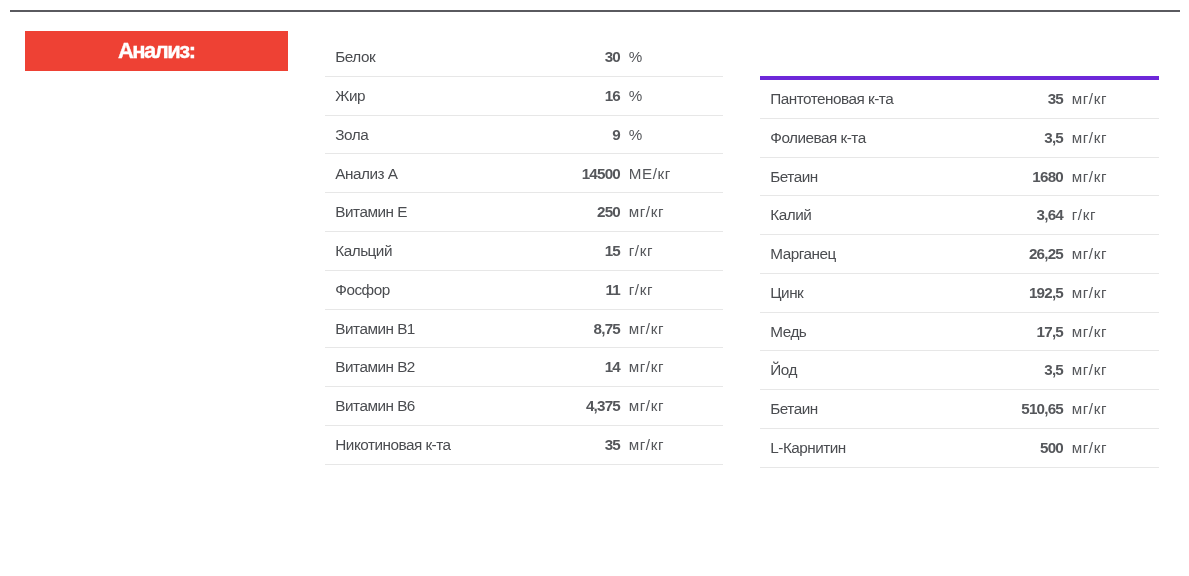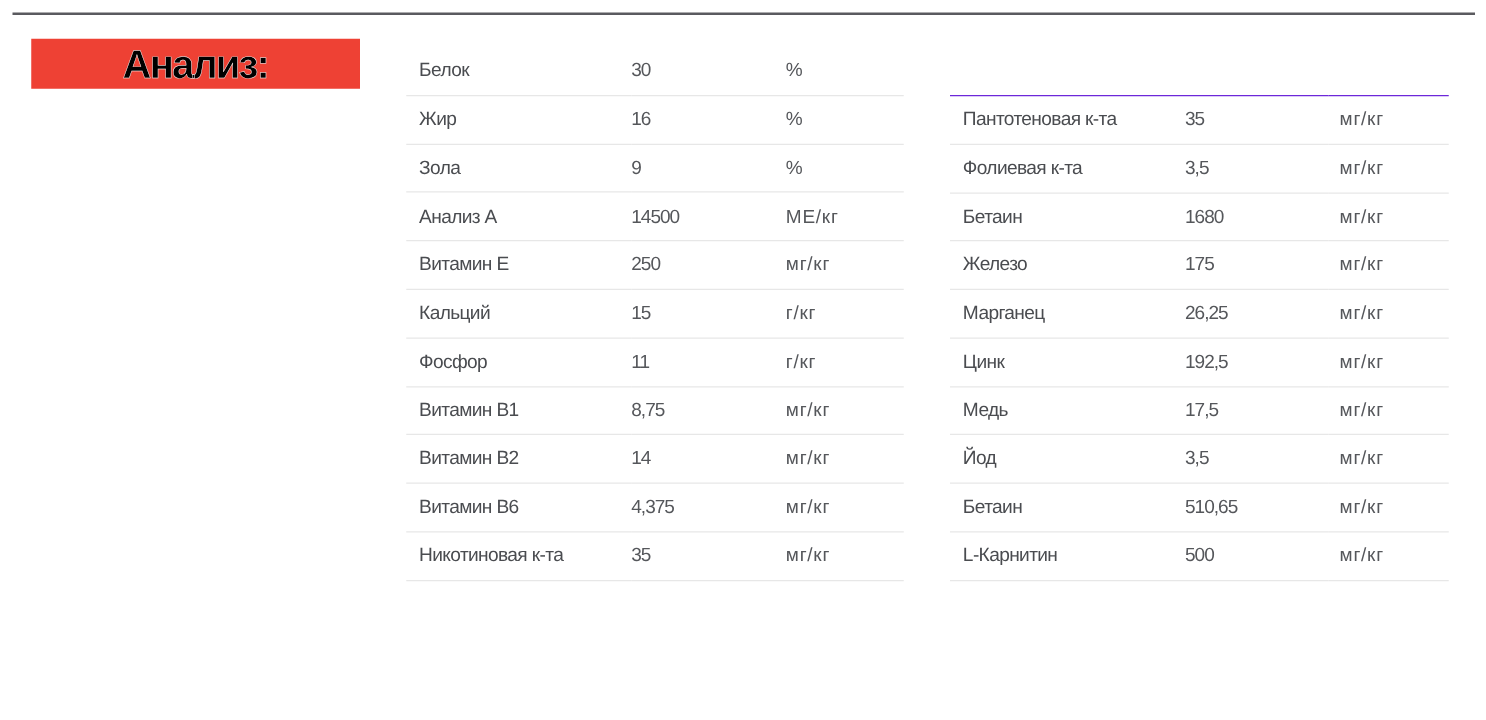--- a/index.html
+++ b/index.html
@@ -3,28 +3,28 @@
 <meta charset="utf-8">
 <title>Analysis</title>
 <style>
   html,body{margin:0;padding:0;}
   body{width:1189px;height:576px;background:#ffffff;overflow:hidden;
        font-family:"Liberation Sans",sans-serif;}
   .page{position:relative;width:1189px;height:576px;-webkit-font-smoothing:antialiased;opacity:0.999;}
   .topline{position:absolute;left:10px;top:10px;width:1170px;height:2px;background:#5a5a5f;}
   .banner{position:absolute;left:25px;top:31px;width:263px;height:40px;background:#ee4134;
           display:flex;align-items:center;justify-content:center;}
-  .banner-text{color:#000000;font-size:32px;font-weight:700;letter-spacing:-1.5px;margin-right:-1.5px;-webkit-text-stroke:0.35px #ffffff;position:relative;top:0px;left:-1px}
+  .banner-text{color:#ffffff;font-size:22px;font-weight:700;letter-spacing:-1.5px;margin-right:-1.5px;-webkit-text-stroke:0.35px #ffffff;position:relative;top:0px;left:-1px}
   .tblwrap{position:absolute;}
   .tbl{width:100%;border-collapse:collapse;table-layout:fixed;}
   .tbl td{height:37.77px;padding:0;border-bottom:1px solid #e7e7e7;vertical-align:middle;line-height:1;}
   .c-name{font-size:15.3px;font-weight:400;color:#4a4c50;letter-spacing:-0.5px;padding-left:10.3px !important;}
-  .c-val{font-size:15.2px;font-weight:400;color:#55575b;letter-spacing:-0.78px;text-align:left;white-space:nowrap;}
+  .c-val{font-size:15.2px;font-weight:700;color:#55575b;letter-spacing:-0.78px;text-align:right;white-space:nowrap;}
   .cell{position:relative;top:-0.2px;display:inline-block;}
-  #right-body tr:first-child td{border-top:1px solid #6d28d9;}
+  #right-body tr:first-child td{border-top:4px solid #6d28d9;}
   .c-unit{font-size:15.2px;font-weight:400;color:#55575b;letter-spacing:0.6px;text-align:left;padding-left:8.7px !important;white-space:nowrap;}
 </style>
 </head>
 <body>
 
 <div class="page">
   <div class="topline"></div>
   <div class="banner">
     <span class="banner-text">Анализ:</span>
   </div>
@@ -111,23 +111,23 @@
             <td class="c-name"><span class="cell">Фолиевая к-та</span></td>
             <td class="c-val"><span class="cell">3,5</span></td>
             <td class="c-unit"><span class="cell">мг/кг</span></td>
           </tr>
           <tr>
             <td class="c-name"><span class="cell">Бетаин</span></td>
             <td class="c-val"><span class="cell">1680</span></td>
             <td class="c-unit"><span class="cell">мг/кг</span></td>
           </tr>
           <tr>
-            <td class="c-name"><span class="cell">Железо</span></td>
-            <td class="c-val"><span class="cell">175</span></td>
-            <td class="c-unit"><span class="cell">мг/кг</span></td>
+            <td class="c-name"><span class="cell">Калий</span></td>
+            <td class="c-val"><span class="cell">3,64</span></td>
+            <td class="c-unit"><span class="cell">г/кг</span></td>
           </tr>
           <tr>
             <td class="c-name"><span class="cell">Марганец</span></td>
             <td class="c-val"><span class="cell">26,25</span></td>
             <td class="c-unit"><span class="cell">мг/кг</span></td>
           </tr>
           <tr>
             <td class="c-name"><span class="cell">Цинк</span></td>
             <td class="c-val"><span class="cell">192,5</span></td>
             <td class="c-unit"><span class="cell">мг/кг</span></td>

